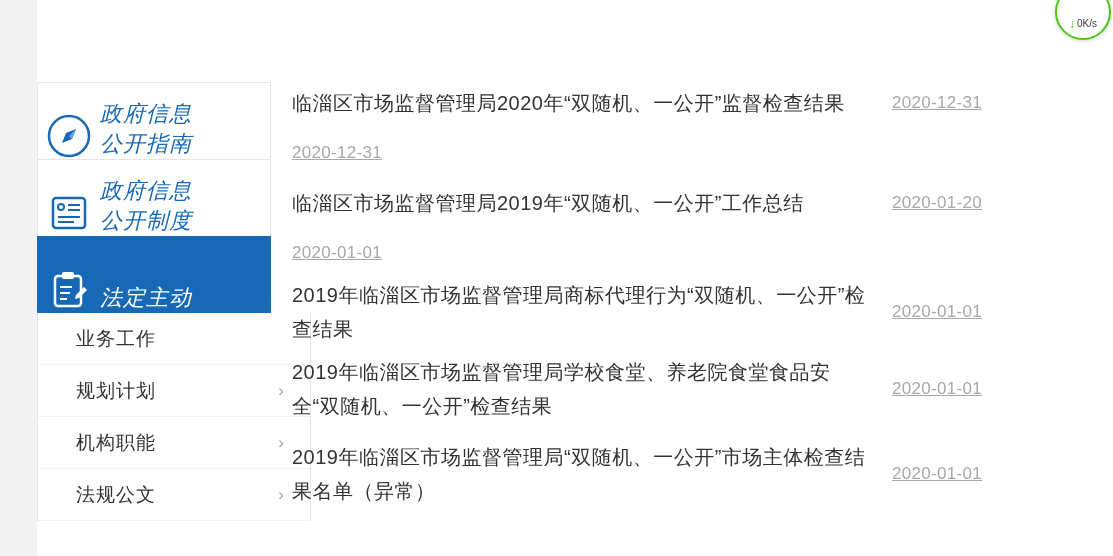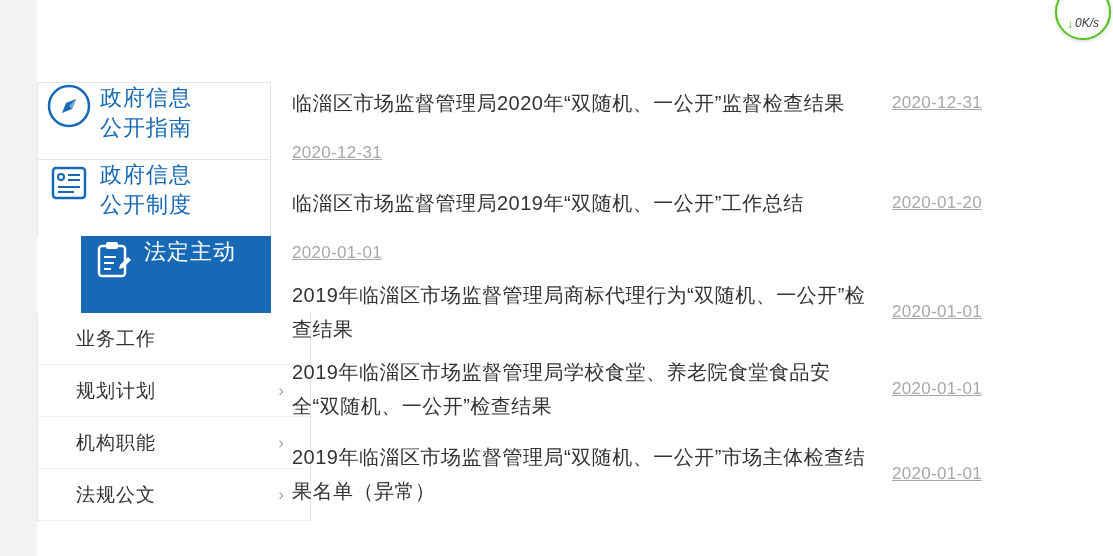--- a/index.html
+++ b/index.html
@@ -43,30 +43,30 @@
     top: 82px;
     width: 234px;
   }
   .nav-card {
     position: relative;
     height: 77px;
     border: 1px solid #dfe6ee;
     border-bottom: none;
     background: #ffffff;
     display: flex;
-    align-items: flex-start;
-    box-sizing: border-box;
+    align-items: flex-end;
+    box-sizing: border-box;
+    font-style: italic;
   }
   .nav-card:last-of-type {
     border-bottom: 1px solid #dfe6ee;
   }
   .nav-card.active {
     background: #1769b5;
     border-color: #1769b5;
-    margin-left: 44px;
   }
   .nav-icon {
     width: 62px;
     display: flex;
     align-items: center;
     justify-content: center;
     flex: 0 0 62px;
   }
   .nav-icon svg { display:block; }
   .nav-title {
@@ -158,24 +158,23 @@
     justify-content: flex-end;
     padding-bottom: 9px;
     box-sizing: border-box;
   }
   .speed-arrow {
     color: #52c41a;
     font-size: 12px;
     line-height: 10px;
   }
   .speed-text {
-    font-size: 12px;
+    font-size: 10px;
     color: #3a3a3a;
     line-height: 11px;
-    font-style: italic;
   }
   .speed-inner {
     display:flex; align-items:center; gap:2px;
   }
 </style>
 </head>
 <body>
 
 <div class="page">
 

